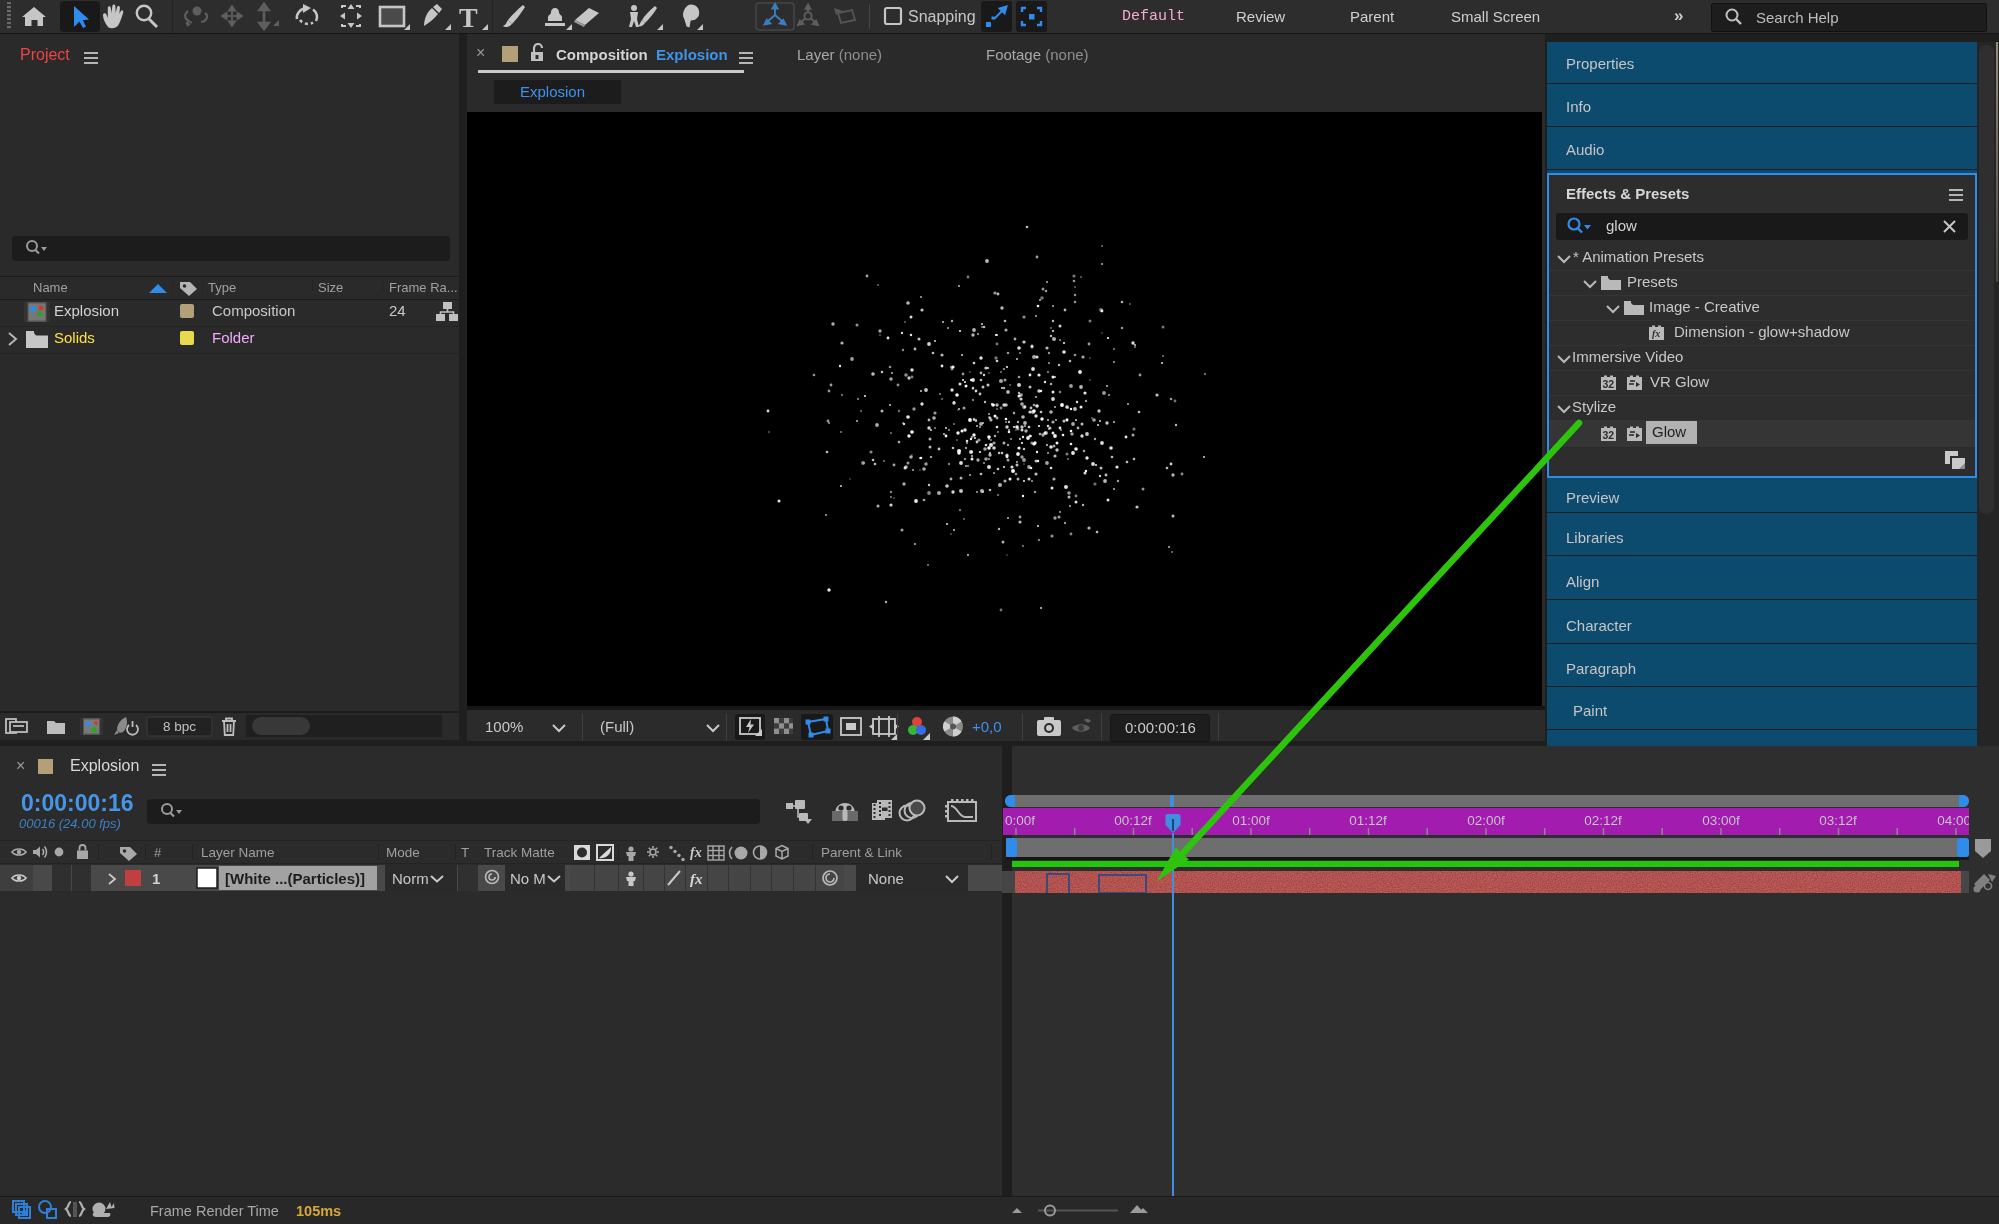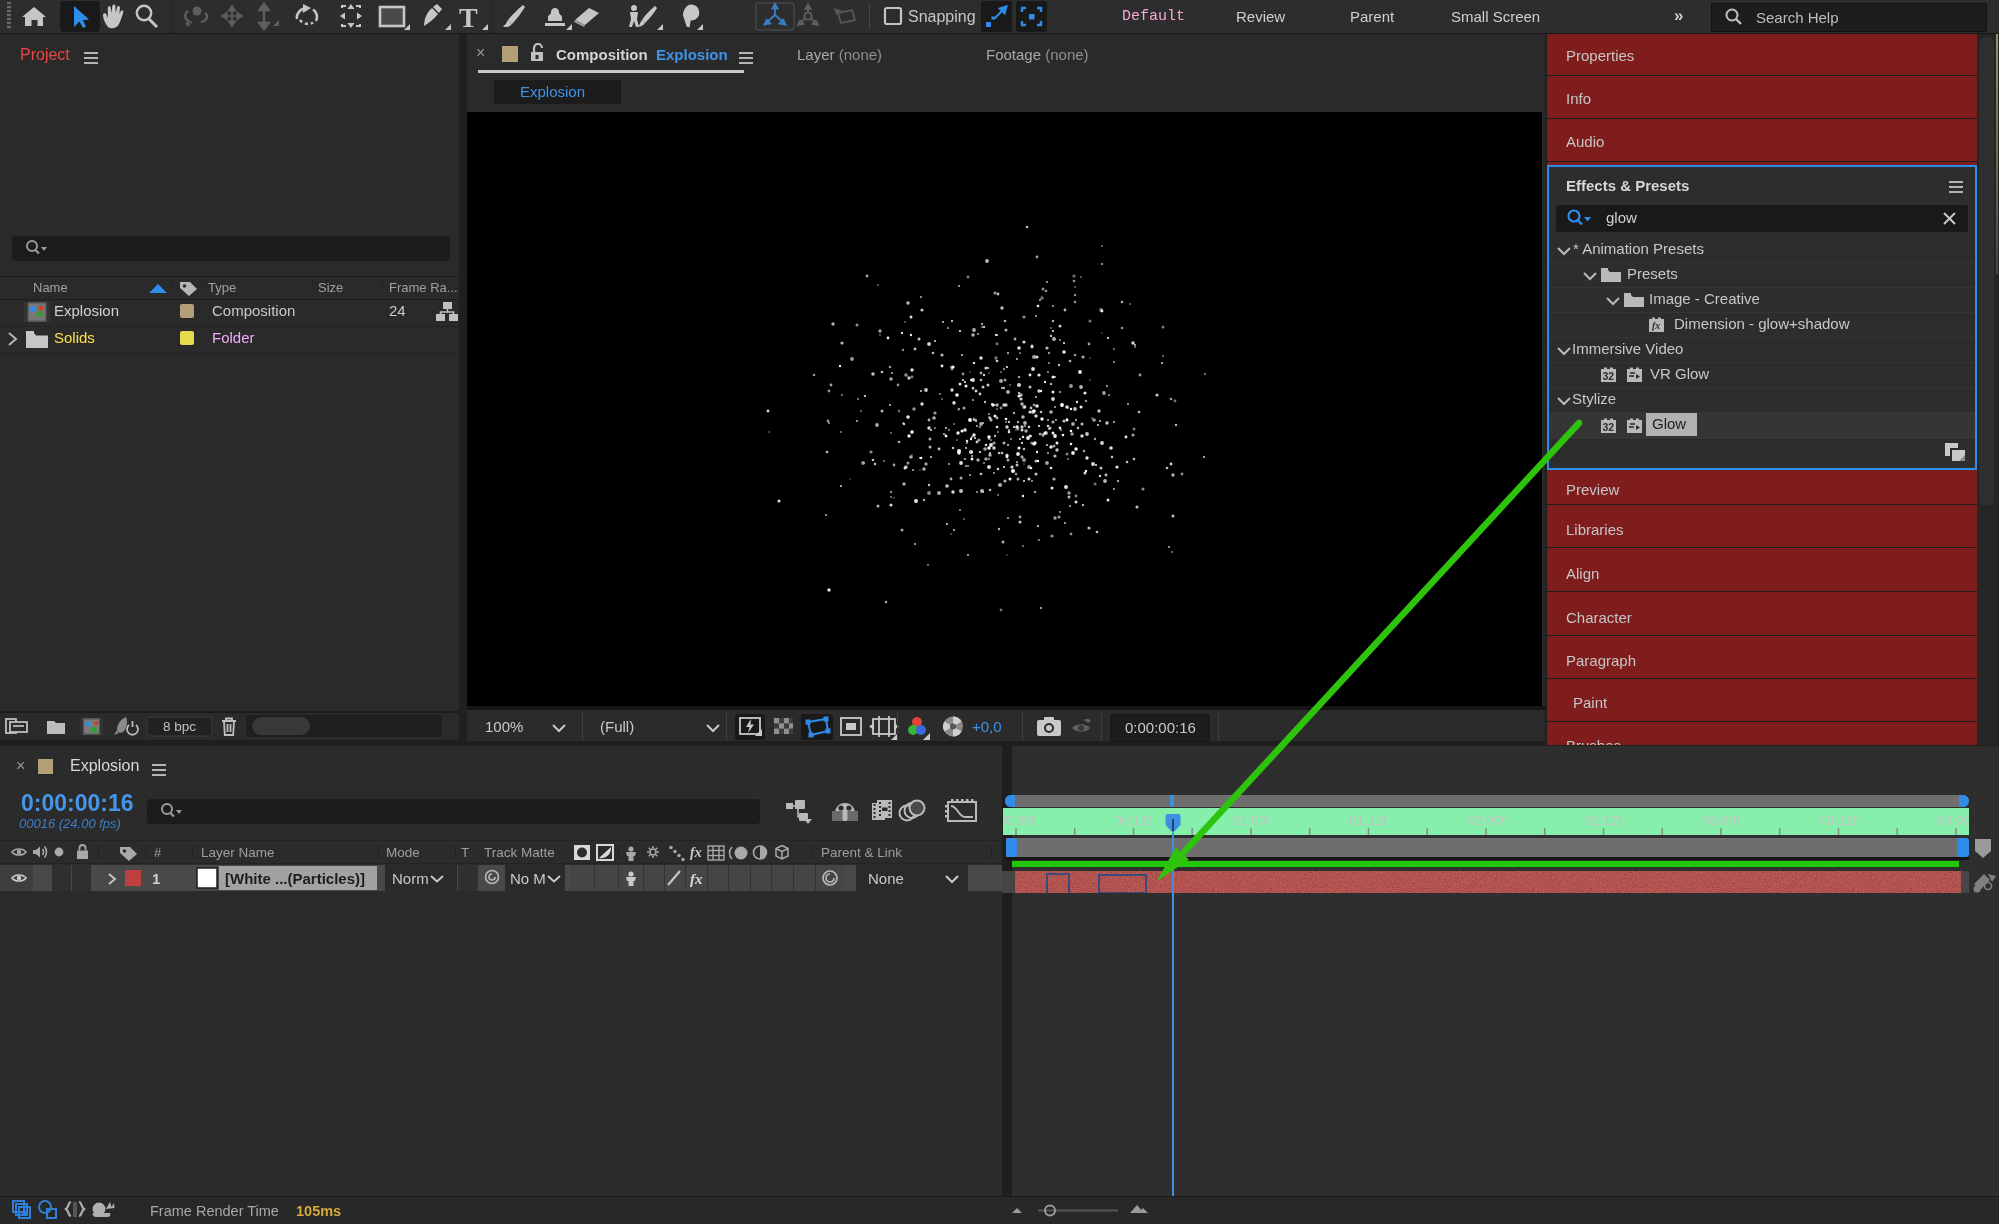--- a/index.html
+++ b/index.html
@@ -959,21 +959,21 @@
       </g>
       <rect x="368" y="3" width="1" height="28" fill="#3f3f3f"></rect>
     </svg>
     <div class="abs" style="left:643px;top:4px;width:98px;height:26px;background:#1d1d1d;border-radius:3px;border:1px solid #151515;">
       <span class="txt" style="left:14px;top:4px;color:#c9c9c9;">0:00:00:16</span>
     </div>
     <div class="abs" style="left:751px;top:3px;width:1px;height:28px;background:#3f3f3f;"></div>
   </div>
 </div>
 
-<div class="abs" id="rightpanel" style="left:1547px;top:34px;width:452px;height:711px;background:#7f1d1d;overflow:hidden;">
+<div class="abs" id="rightpanel" style="left:1547px;top:42px;width:452px;height:711px;background:#0c4a6e;overflow:hidden;">
 
   <div class="txt" style="left:19px;top:13px;color:#c5c5c5;">Properties</div>
   <div class="abs" style="left:0;top:41px;width:430px;height:1px;background:#1c1c1c;"></div>
   <div class="txt" style="left:19px;top:56px;color:#c5c5c5;">Info</div>
   <div class="abs" style="left:0;top:84px;width:430px;height:1px;background:#1c1c1c;"></div>
   <div class="txt" style="left:19px;top:99px;color:#c5c5c5;">Audio</div>
   <div class="abs" style="left:0;top:127px;width:430px;height:1px;background:#1c1c1c;"></div>
 
   <div class="abs" style="left:0px;top:131px;width:426px;height:301px;background:#2d2d2d;border:2px solid #2f8ceb;overflow:hidden;">
     <span class="txt" style="left:17px;top:10px;font-weight:bold;color:#d6d6d6;">Effects &amp; Presets</span>
@@ -1331,21 +1331,21 @@
   </div>
 
   <div class="abs" style="left:1002px;top:0;width:10px;height:450px;background:#1e1e1e;"></div>
 
   <div class="abs" style="left:1012px;top:0;width:987px;height:450px;background:#2e2e2e;">
 
     <div class="abs" style="left:-7px;top:49px;width:964px;height:12px;background:#6e6e6e;border-radius:6px;"></div>
     <div class="abs" style="left:-7px;top:49px;width:10px;height:12px;background:#2f8ceb;border-radius:6px 0 0 6px;"></div>
     <div class="abs" style="left:947px;top:49px;width:10px;height:12px;background:#2f8ceb;border-radius:0 6px 6px 0;"></div>
 
-    <div class="abs" style="left:-9px;top:62px;width:966px;height:27px;background:#86efac;overflow:hidden;" id="ruler">
+    <div class="abs" style="left:-9px;top:62px;width:966px;height:27px;background:#a21caf;overflow:hidden;" id="ruler">
       <svg width="966" height="27" viewBox="-9 0 966 27">
         <g font-size="13.5" fill="#c3c3c3" font-family="Liberation Sans,sans-serif" text-anchor="middle">
           <text x="8" y="17">0:00f</text>
           <text x="121" y="17">00:12f</text>
           <text x="239" y="17">01:00f</text>
           <text x="356" y="17">01:12f</text>
           <text x="474" y="17">02:00f</text>
           <text x="591" y="17">02:12f</text>
           <text x="709" y="17">03:00f</text>
           <text x="826" y="17">03:12f</text>

